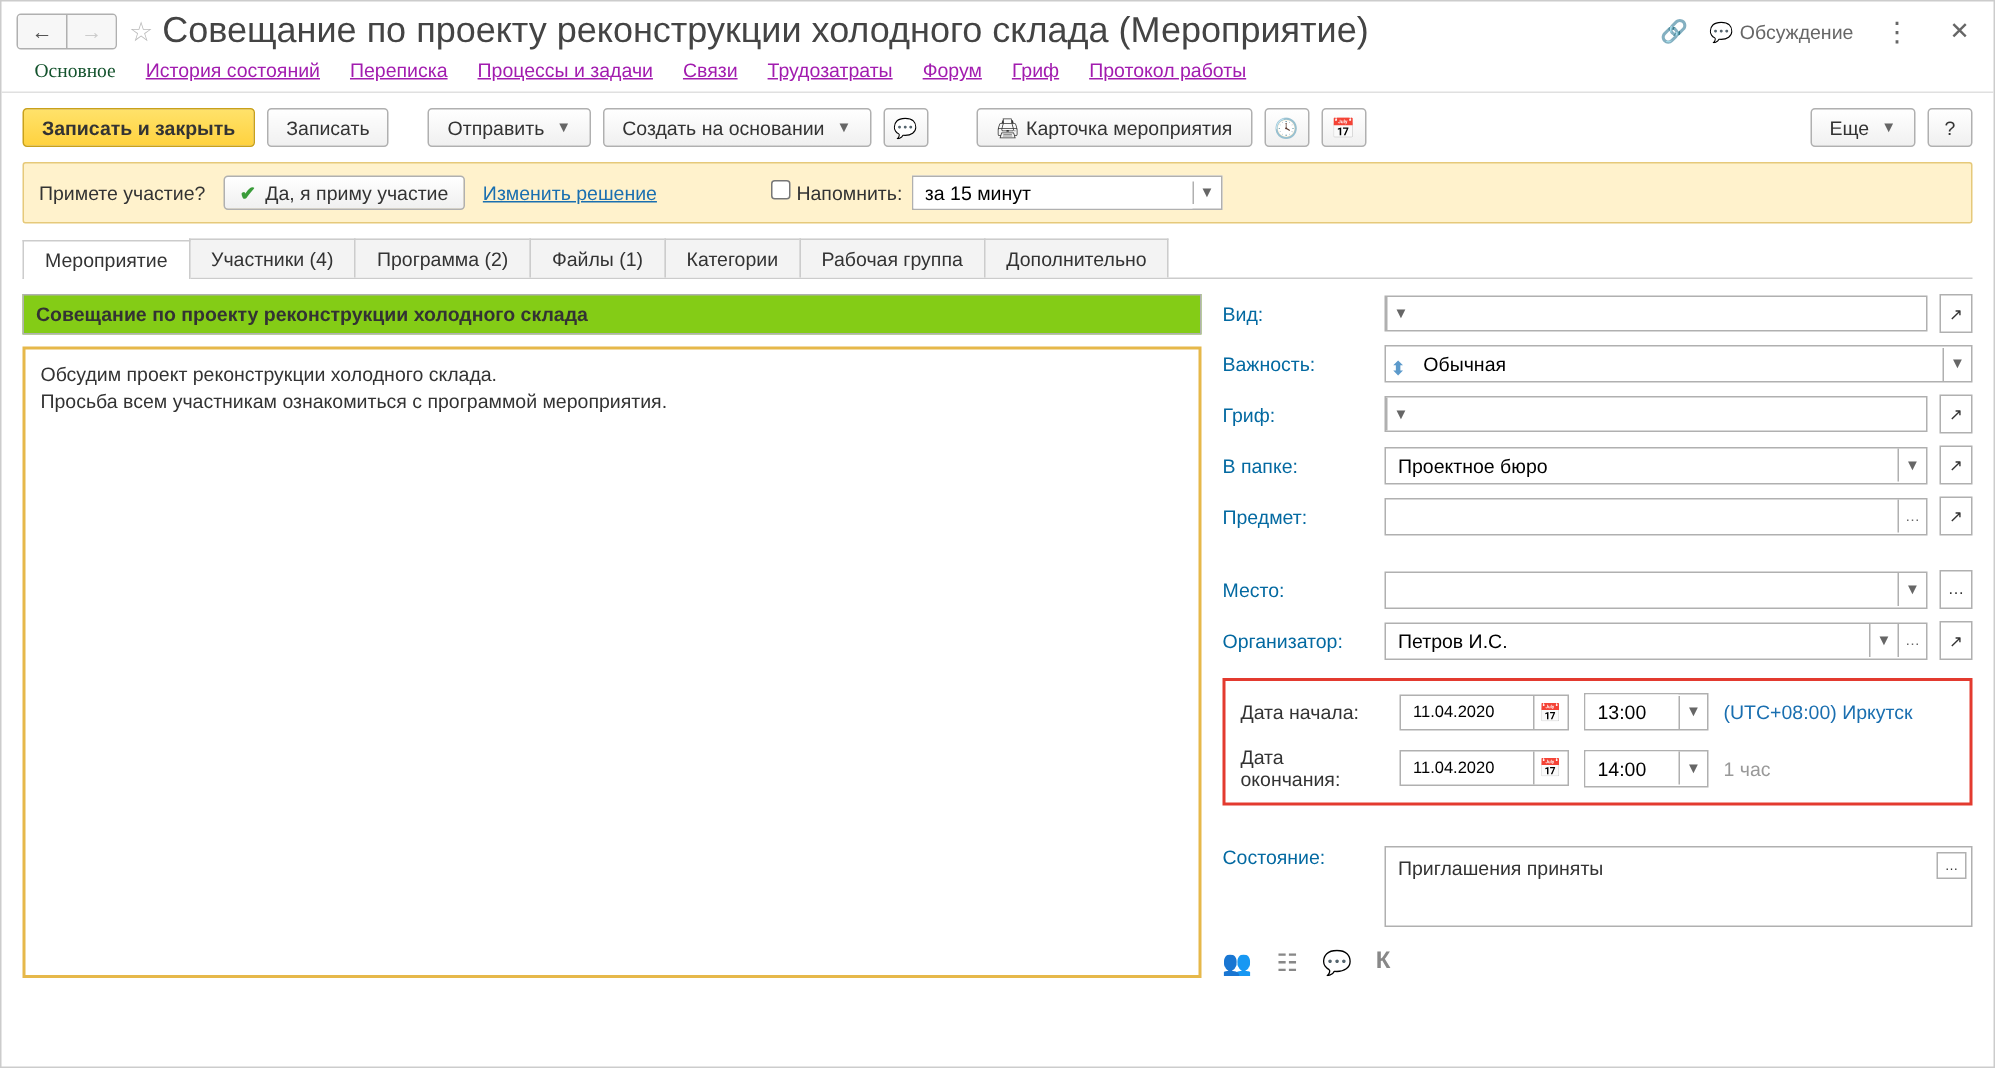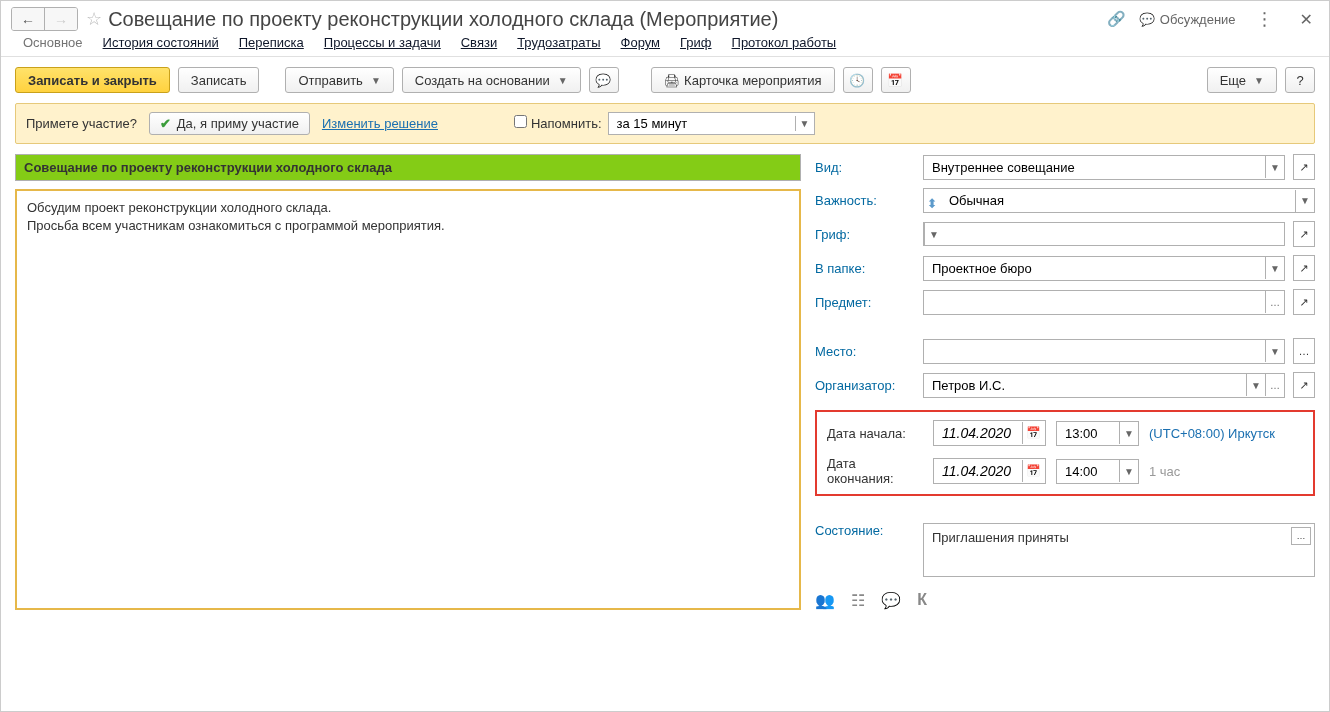--- a/index.html
+++ b/index.html
@@ -3,30 +3,30 @@
 <meta charset="utf-8">
 <style>
 html, body { margin:0; padding:0; font-family: Arial, sans-serif; font-size:13px; color:#333; background:#fff;}
 .window { width:1330px; height:712px; box-sizing:border-box; border:1px solid #ccc; position:relative; }
 
 .header-row { display:flex; align-items:center; padding:6px 10px 4px 10px; }
 .nav-btns { display:flex; border:1px solid #b0b0b0; border-radius:3px; overflow:hidden; margin-right:8px;}
 .nav-btn { width:32px; height:22px; background:#f7f7f7; display:flex; align-items:center; justify-content:center; cursor:pointer; font-size:14px; color:#555;}
 .nav-btn + .nav-btn { border-left:1px solid #b0b0b0;}
 .star-icon { font-size:18px; color:#bbb; margin-right:6px; }
-.title { font-size:20px; color:#444; flex:1; font-weight:400; }
+.title { font-size:24px; color:#444; flex:1; font-weight:400; }
 .header-right { display:flex; align-items:center; gap:14px; color:#666;}
 .header-right .ico { font-size:15px; }
 .discussion { display:flex; align-items:center; gap:4px; cursor:pointer;}
 .kebab { font-size:18px; padding:0 6px; cursor:pointer;}
 .close-x { font-size:16px; padding:0 6px; cursor:pointer;}
 
 .nav-tabs { display:flex; gap:20px; padding:0 14px 6px 22px; border-bottom:1px solid #e0e0e0;}
-.nav-tab { color:#0f172a; text-decoration:underline; cursor:pointer; font-size:13px; }
-.nav-tab.active { color:#737373; text-decoration:none; }
+.nav-tab { color:#a21caf; text-decoration:underline; cursor:pointer; font-size:13px; }
+.nav-tab.active { color:#14532d; text-decoration:none;font-family:Liberation Serif, serif; }
 
 .toolbar { display:flex; align-items:center; gap:8px; padding:10px 14px; }
 .btn { border:1px solid #b0b0b0; border-radius:3px; background:linear-gradient(#fff,#f0f0f0); padding:4px 12px; height:26px; box-sizing:border-box; cursor:pointer; display:flex; align-items:center; gap:4px; font-size:13px;}
 .btn.primary { background:linear-gradient(#ffe26a,#ffd23f); border-color:#c9a11a; font-weight:bold;}
 .btn.icon-only { width:30px; justify-content:center; padding:0;}
 .spacer { flex:1; }
 .dropdown-caret { font-size:10px; color:#666; margin-left:4px;}
 
 .banner { background:#fff2cc; border:1px solid #e6c97a; margin:0 14px; padding:8px 10px; display:flex; align-items:center; gap:12px; border-radius:2px;}
 .accept-btn { border:1px solid #b0b0b0; border-radius:3px; background:linear-gradient(#fff,#f0f0f0); padding:3px 10px; display:flex; align-items:center; gap:6px; cursor:pointer;}
@@ -52,21 +52,21 @@
 .fld { border:1px solid #b0b0b0; background:#fff; display:flex; align-items:center; flex:1;}
 .fld input { border:none; flex:1; padding:4px 8px; outline:none; font-size:13px; background:transparent;}
 .fld .btn-small { border-left:1px solid #b0b0b0; width:18px; height:22px; display:flex; align-items:center; justify-content:center; font-size:10px; color:#666; cursor:pointer;}
 .ext-btn { border:1px solid #b0b0b0; width:20px; height:24px; display:flex; align-items:center; justify-content:center; font-size:11px; cursor:pointer; background:#fff;}
 
 .date-block { border:2px solid #e33a2f; padding:8px 10px; margin-top:4px;}
 .date-row { display:flex; align-items:center; gap:10px; }
 .date-row + .date-row { margin-top:10px;}
 .date-label { width:96px;}
 .date-fld, .time-fld { border:1px solid #b0b0b0; background:#fff; display:flex; align-items:center;}
-.date-fld input { border:none; width:72px; padding:4px 8px; outline:none; font-size:14px;font-style:italic;}
+.date-fld input { border:none; width:72px; padding:4px 8px; outline:none; font-size:11px;}
 .date-fld .cal { border-left:1px solid #b0b0b0; width:22px; height:22px; display:flex; align-items:center; justify-content:center; font-size:12px; cursor:pointer; color:#555;}
 .time-fld input { border:none; width:46px; padding:4px 8px; outline:none; font-size:13px;}
 .time-fld .dd { border-left:1px solid #b0b0b0; width:18px; height:22px; display:flex; align-items:center; justify-content:center; font-size:10px; cursor:pointer; color:#666;}
 .tz-link { color:#1a6fb0; cursor:pointer;}
 .dur-text { color:#999;}
 
 .status-box { border:1px solid #b0b0b0; background:#fff; padding:6px 8px; min-height:40px; display:flex; align-items:flex-start; flex:1; position:relative;}
 .status-box .dots { position:absolute; top:3px; right:3px; border:1px solid #b0b0b0; width:18px; height:16px; display:flex; align-items:center; justify-content:center; font-size:9px; cursor:pointer;}
 
 .icon-row { display:flex; gap:16px; padding-top:6px; font-size:16px; color:#888;}
@@ -144,33 +144,41 @@
     <span class="link">Изменить решение</span>
     <div class="remind">
       <label><input type="checkbox" style=""><span>Напомнить:</span></label>
       <div class="remind-box">
         <input value="за 15 минут" style="">
         <div class="dd">▼</div>
       </div>
     </div>
   </div>
 
+  <div class="sub-tabs">
+    <div class="sub-tab active">Мероприятие</div>
+    <div class="sub-tab">Участники (4)</div>
+    <div class="sub-tab">Программа (2)</div>
+    <div class="sub-tab">Файлы (1)</div>
+    <div class="sub-tab">Категории</div>
+    <div class="sub-tab">Рабочая группа</div>
+    <div class="sub-tab">Дополнительно</div>
+  </div>
 
   <div class="content">
     <div class="left-col">
       <div class="subject-input">Совещание по проекту реконструкции холодного склада</div>
       <div class="desc-box" id="desc-box">Обсудим проект реконструкции холодного склада.<br>Просьба всем участникам ознакомиться с программой мероприятия.</div>
     </div>
 
     <div class="right-col">
 
       <div class="form-row">
         <span class="form-label">Вид:</span>
         <div class="fld">
-            <input value="Внутреннее совещание" style="">
             <div class="btn-small">▼</div>
           </div>
         <div class="ext-btn">↗</div>
       </div>
 
       <div class="form-row">
         <span class="form-label">Важность:</span>
         <div class="fld">
             <span style="padding-left:6px;" class="imp-normal-icon">⬌</span>
             <input value="Обычная" style="">

